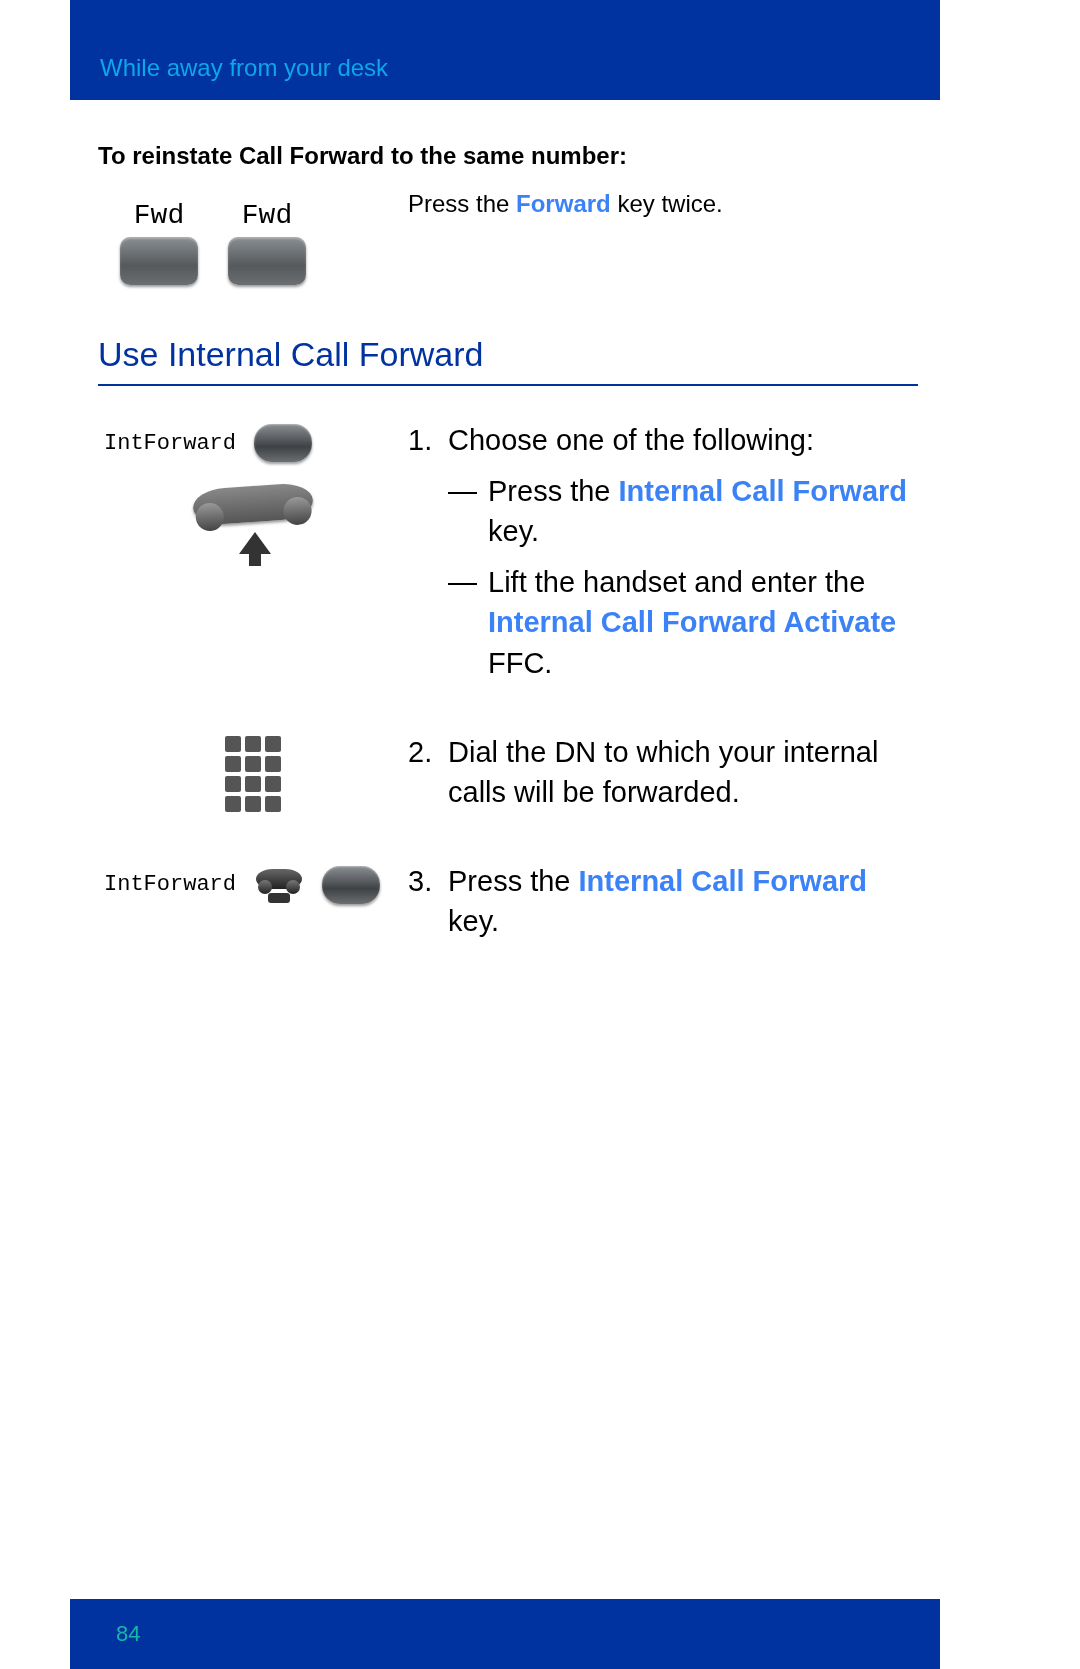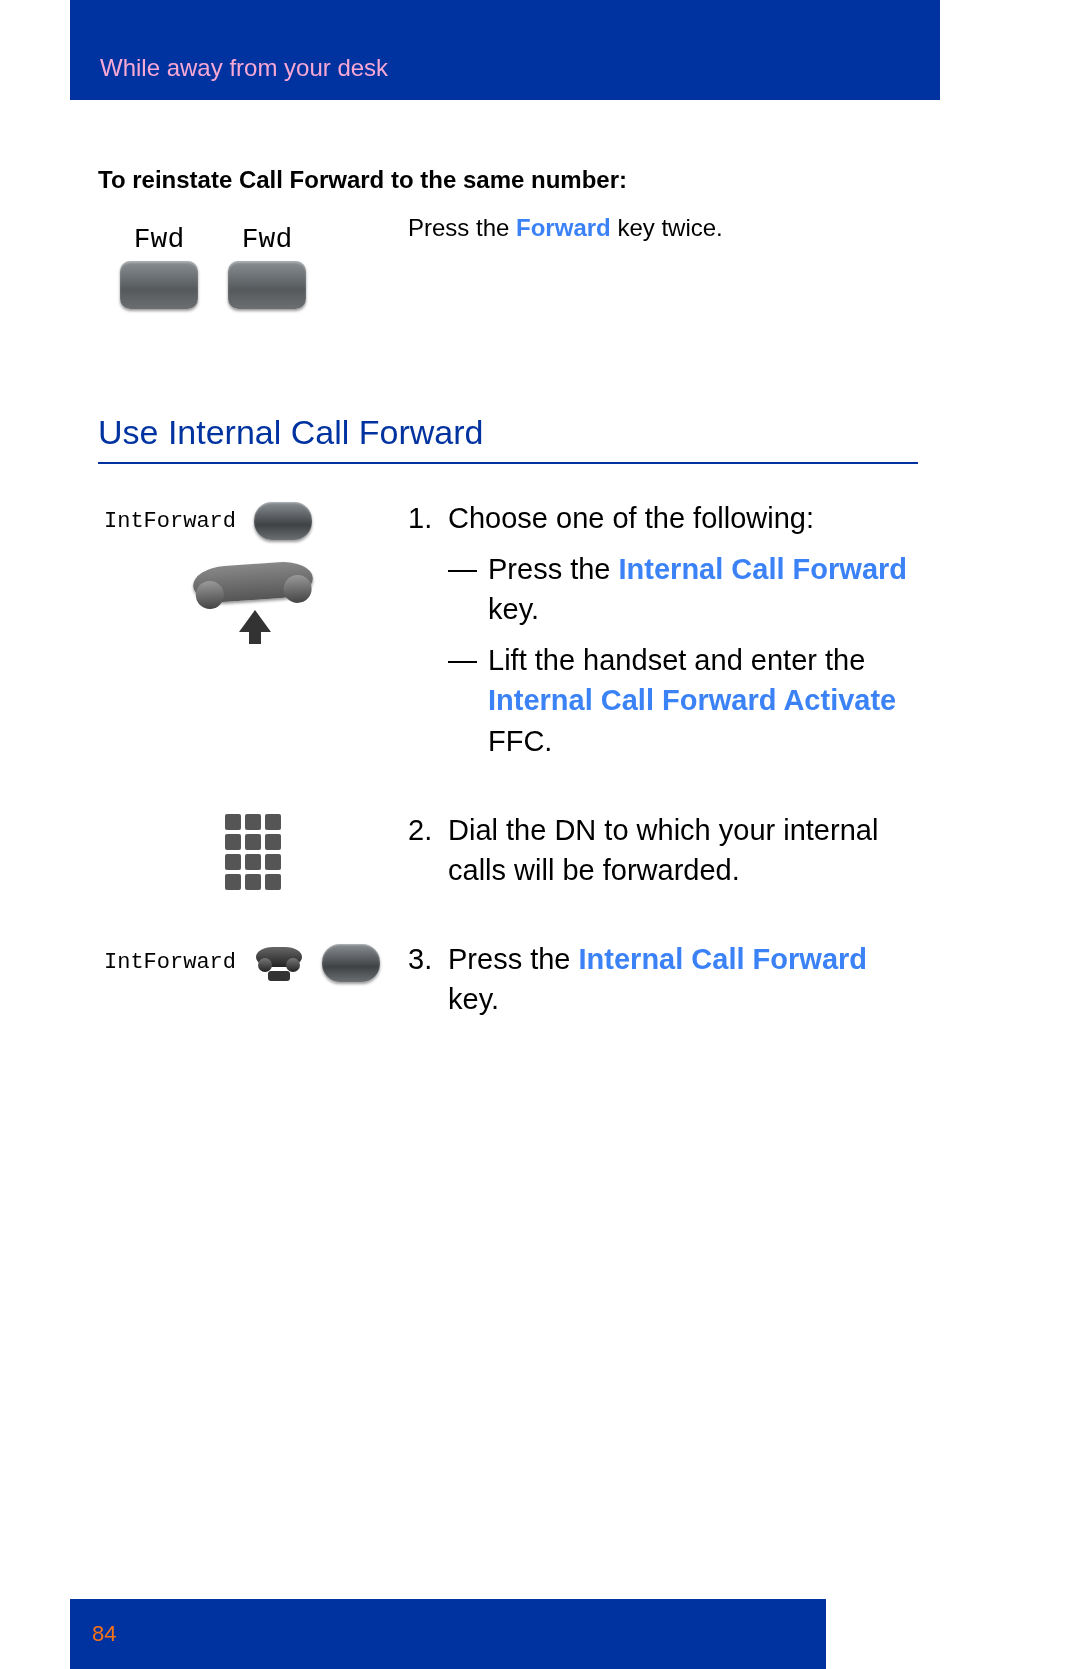--- a/index.html
+++ b/index.html
@@ -10,36 +10,36 @@
     height: 1669px;
     position: relative;
   }
   .header-bar {
     position: absolute;
     top: 0;
     left: 70px;
     width: 870px;
     height: 100px;
     background: #0033a0;
-    color: #f9a8d4;
+    color: #0ea5e9;
     display: flex;
     align-items: flex-end;
     padding: 0 0 18px 30px;
     font-size: 24px;
   }
   .content {
     position: absolute;
     top: 130px;
     left: 98px;
     width: 820px;
   }
   .bold-intro {
     font-weight: bold;
     font-size: 24px;
-    margin-top: 36px;
+    margin-top: 12px;
     margin-bottom: 18px;
   }
   .row {
     display: flex;
     align-items: flex-start;
     margin-bottom: 30px;
   }
   .left-col {
     width: 310px;
     flex-shrink: 0;
@@ -72,21 +72,21 @@
     border-radius: 10px;
     background: linear-gradient(#8a8f93, #55595c 60%, #6b6f72);
     box-shadow: inset 0 2px 2px rgba(255,255,255,.3), 0 2px 3px rgba(0,0,0,.4);
   }
   .section-title {
     color: #0033a0;
     font-size: 34px;
     font-weight: normal;
     border-bottom: 2px solid #0033a0;
     padding-bottom: 10px;
-    margin-top: 104px;
+    margin-top: 50px;
     margin-bottom: 30px;
   }
   .body-text {
     font-size: 24px;
     line-height: 1.4;
     margin-bottom: 26px;
   }
   .steps-area { margin-top: 34px; }
   .step-row {
     display: flex;
@@ -154,27 +154,27 @@
     display: flex;
     margin-top: 10px;
     margin-left: 0;
   }
   .dash { width: 40px; flex-shrink: 0; }
   .link-text { color: #3b82f6; font-weight: bold; }
   .footer-bar {
     position: absolute;
     bottom: 0;
     left: 70px;
-    width: 756px;
+    width: 870px;
     height: 70px;
     background: #0033a0;
-    color: #f97316;
+    color: #14b8a6;
     display: flex;
     align-items: center;
-    padding-left: 22px;
+    padding-left: 46px;
     font-size: 22px;
   }
   
   .handset-lift {
     width: 140px;
     height: 80px;
     position: relative;
   }
   .handset-body {
     position: absolute;

